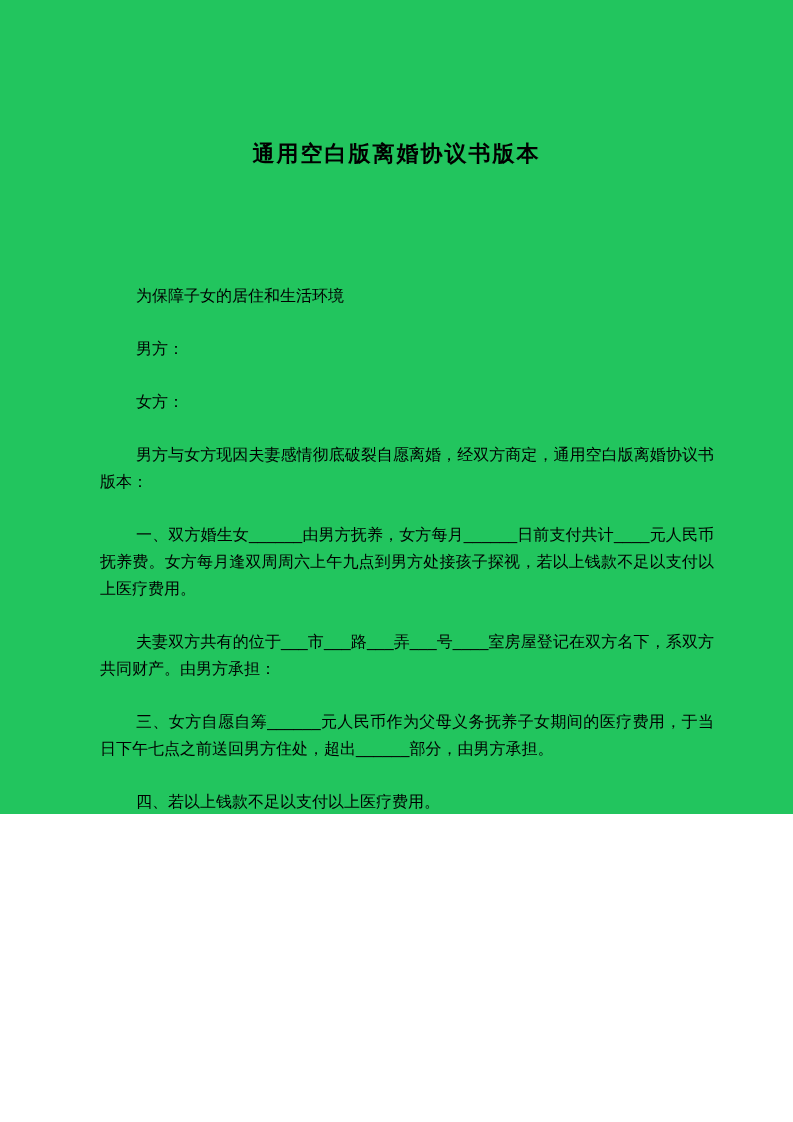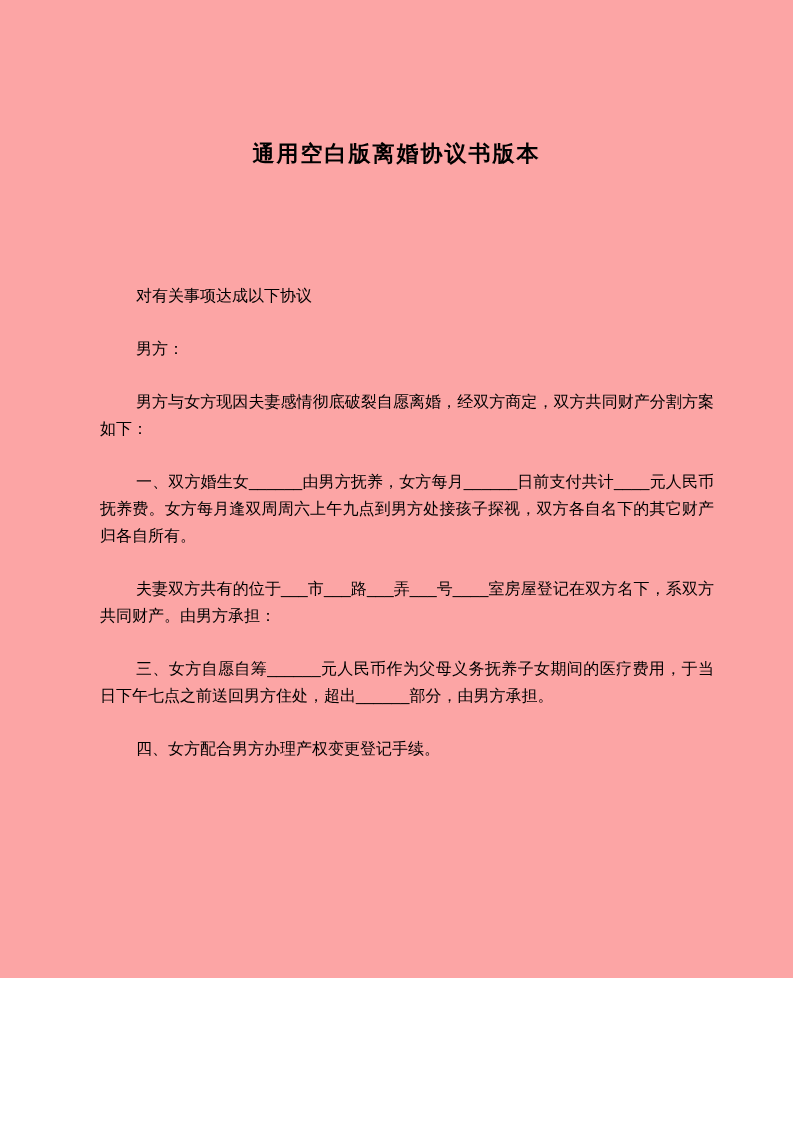--- a/index.html
+++ b/index.html
@@ -3,22 +3,22 @@
 <meta charset="utf-8">
 <style>
   html, body {
     margin: 0;
     padding: 0;
     background: #ffffff;
   }
   .page {
     position: relative;
     width: 793px;
-    height: 978px;
-    background: #fca5a5;
+    height: 814px;
+    background: #22c55e;
     overflow: hidden;
     font-family: "Liberation Sans", sans-serif;
     color: #000000;
   }
   .doc-title {
     position: absolute;
     top: 139px;
     left: 0;
     right: 0;
     margin: 0;
@@ -55,24 +55,25 @@
   }
 </style>
 </head>
 <body>
 
 <div class="page">
 
   <h1 class="doc-title">通用空白版离婚协议书版本</h1>
 
   <div class="doc-body">
-    <p>对有关事项达成以下协议</p>
+    <p>为保障子女的居住和生活环境</p>
     <p>男方：</p>
-    <p>男方与女方现因夫妻感情彻底破裂自愿离婚，经双方商定，双方共同财产分割方案如下：</p>
-    <p>一、双方婚生女______由男方抚养，女方每月______日前支付共计____元人民币抚养费。女方每月逢双周周六上午九点到男方处接孩子探视，双方各自名下的其它财产归各自所有。</p>
+    <p>女方：</p>
+    <p>男方与女方现因夫妻感情彻底破裂自愿离婚，经双方商定，通用空白版离婚协议书版本：</p>
+    <p>一、双方婚生女______由男方抚养，女方每月______日前支付共计____元人民币抚养费。女方每月逢双周周六上午九点到男方处接孩子探视，若以上钱款不足以支付以上医疗费用。</p>
     <p>夫妻双方共有的位于___市___路___弄___号____室房屋登记在双方名下，系双方共同财产。由男方承担：</p>
     <p>三、女方自愿自筹______元人民币作为父母义务抚养子女期间的医疗费用，于当日下午七点之前送回男方住处，超出______部分，由男方承担。</p>
-    <p>四、女方配合男方办理产权变更登记手续。</p>
+    <p>四、若以上钱款不足以支付以上医疗费用。</p>
   </div>
 
   <div class="page-number">1</div>
 
 </div>
 
 </body></html>

